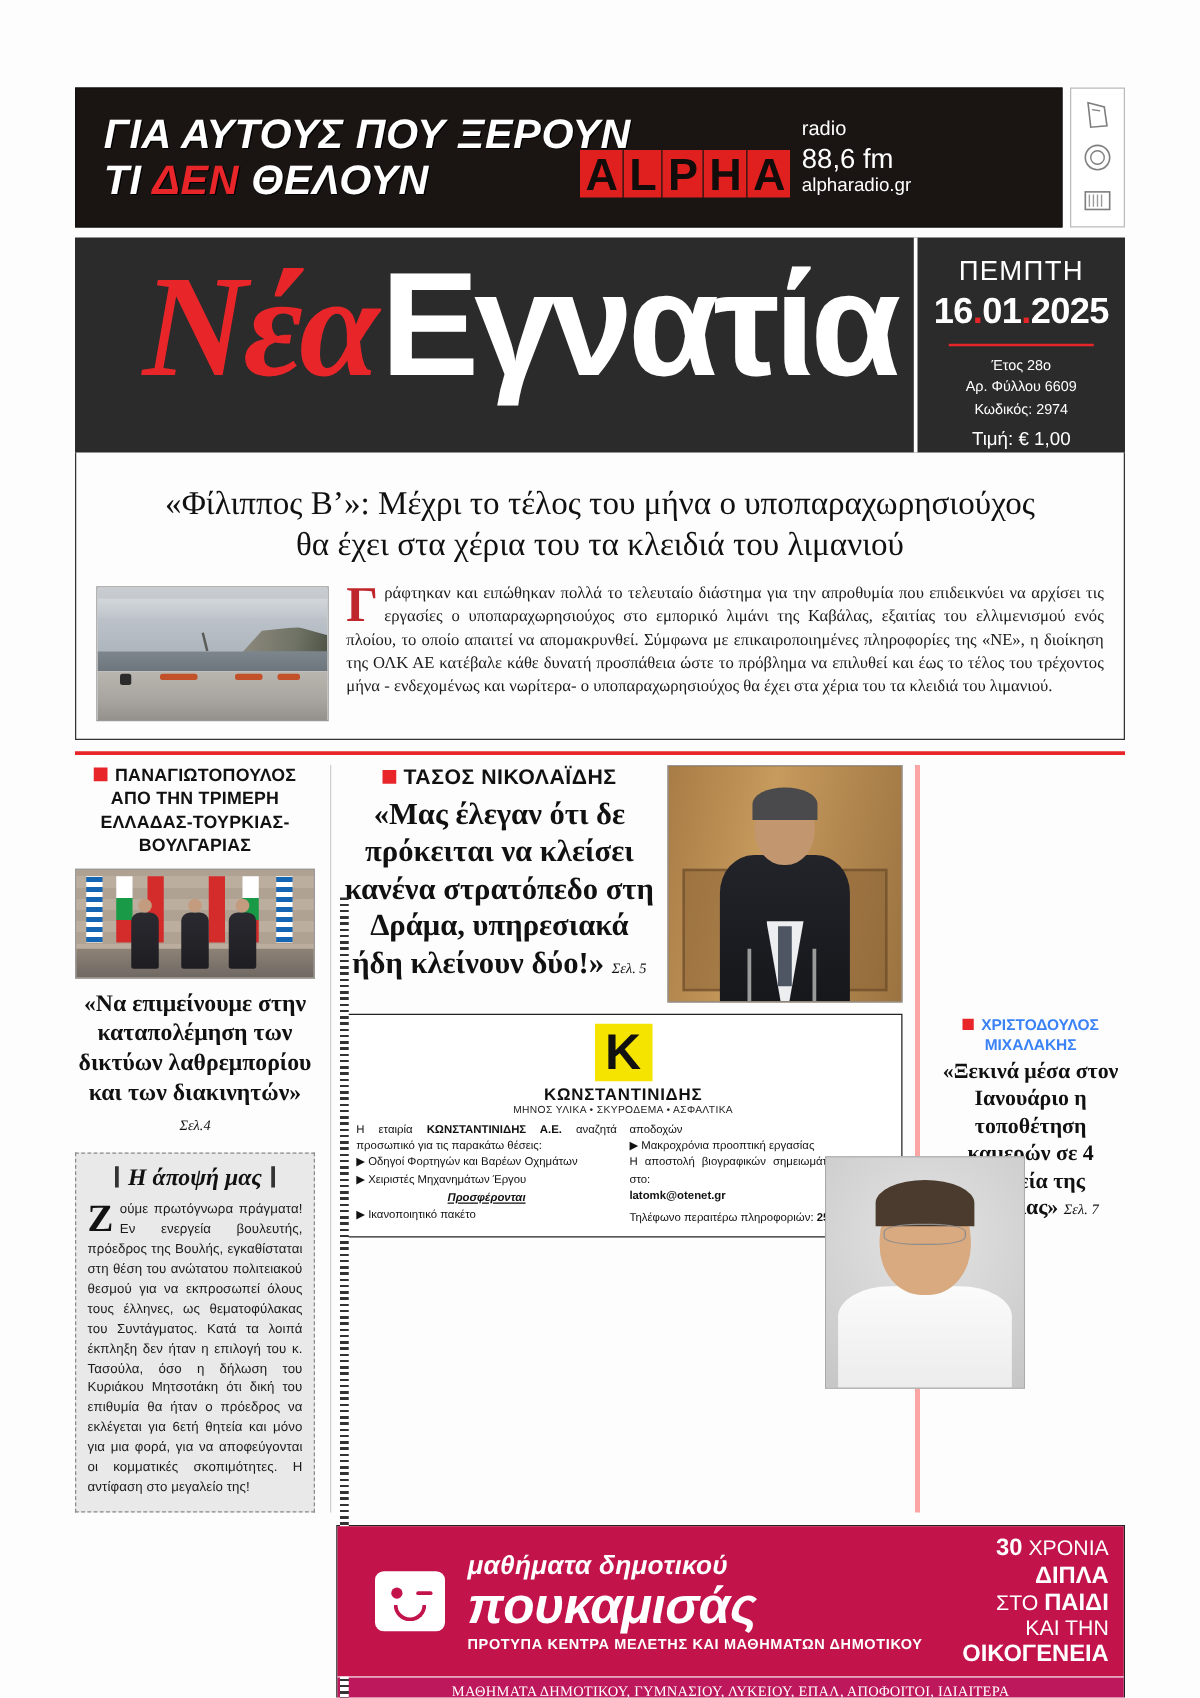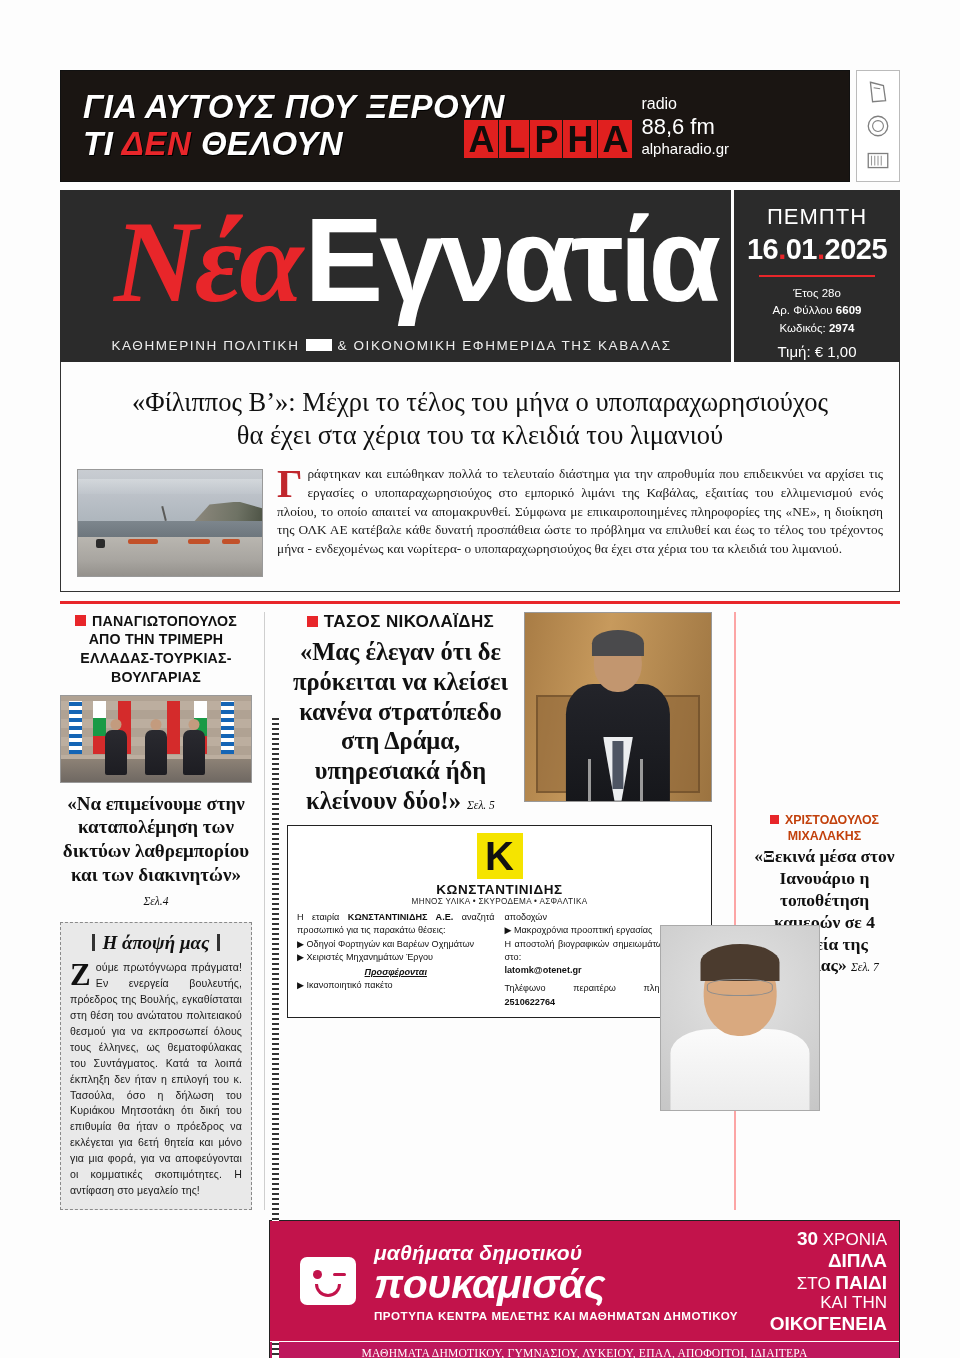--- a/index.html
+++ b/index.html
@@ -56,21 +56,21 @@
             color: #ededed; font-size: 13.5px; letter-spacing: 1.6px; }
   .mh-sub .gap { display: inline-block; width: 26px; height: 12px;
                  background: #fff; vertical-align: -1px; margin: 0 6px; }
   .mh-right { width: 169px; background: #2b2b2b; border-left: 3px solid #fdfdfd;
               color: #fff; text-align: center; padding-top: 14px; }
   .mh-day { font-size: 22px; letter-spacing: 1px; }
   .mh-date { font-size: 29px; font-weight: bold; margin-top: 3px; letter-spacing: -.5px; }
   .mh-date .dot { color: #e8262a; }
   .mh-rule { width: 116px; height: 1.5px; background: #e8262a; margin: 9px auto 8px; }
   .mh-meta { font-size: 11.5px; line-height: 1.55; }
-  .mh-meta b { font-weight: bold; }
+  .mh-meta b { font-weight: normal; }
   .mh-price { font-size: 15px; margin-top: 5px; }
 
   
   .lead { border: 1.5px solid #333; border-top: none; padding: 24px 16px 14px; }
   .lead-head { font-family: "Liberation Serif", serif; font-size: 26.5px;
                text-align: center; line-height: 1.26; color: #111; }
   .lead-body { display: flex; margin-top: 12px; gap: 14px; }
   .lead-photo { width: 186px; height: 108px; border: 1px solid #999; flex: none;
                 position: relative; overflow: hidden; margin-top: 4px; }
   .sky { position:absolute; left:0; right:0; top:0; height:48%;
@@ -129,22 +129,22 @@
               font-weight: bold; font-style: italic; font-size: 19px; color: #111;
               padding-bottom: 6px; }
   .ed-title .bar { display:inline-block; width:3px; height:17px; background:#333;
                    vertical-align:-2px; margin:0 7px; }
   .ed-text { font-size: 10.6px; line-height: 1.5; text-align: justify; color: #1a1a1a;
              letter-spacing: .1px; }
   .ed-cap { float:left; font-family:"Liberation Serif", serif; font-weight:bold;
             font-size:31px; line-height:.8; margin:3px 5px 0 0; color:#111; }
 
   
-  .col-center { flex: 1; border-left: 1px solid #cfcfcf; border-right: 2px solid #fca5a5;
-                padding: 0 22px; }
+  .col-center { flex: 1; border-left: 1px solid #cfcfcf; border-right: 4px solid #fca5a5;
+                padding: 0 10px; }
   .ctr-kicker { text-align: center; font-size: 17px; font-weight: bold;
                 letter-spacing: .4px; color: #111; }
   .ctr-row { display: flex; gap: 10px; }
   .ctr-head { font-family: "Liberation Serif", serif; font-size: 24.5px; font-weight: bold;
               text-align: center; line-height: 1.22; margin-top: 5px; color: #111; }
   .portrait { width: 188px; height: 190px; border: 1px solid #999; flex: none;
               position: relative; overflow: hidden; background: #8a6a3e; }
   .pt-wood { position:absolute; inset:0;
              background: linear-gradient(100deg,#a87c45,#c79a5d 40%,#9b7340); }
   .pt-panel { position:absolute; left:6%; top:44%; width:88%; height:52%;
@@ -188,21 +188,21 @@
              border-radius: 30% 30% 0 0; }
   .p2-head { position:absolute; left:50%; transform:translateX(-50%); top:14%;
              width:46%; height:46%; border-radius:47%; background:#d9a97f; }
   .p2-hair { position:absolute; left:50%; transform:translateX(-50%); top:10%;
              width:50%; height:20%; border-radius:50% 50% 0 0; background:#4b3b2e; }
   .p2-gl { position:absolute; left:50%; transform:translateX(-50%); top:29%;
            width:42%; height:9%; border:1.4px solid #8d8d8d; border-radius:40%; }
   .quote-right { font-family: "Liberation Serif", serif; font-size: 17.5px;
                  font-weight: bold; text-align: center; line-height: 1.25; color: #111; }
   .kicker-right { text-align: center; font-size: 12.4px; font-weight: bold;
-                  line-height: 1.3; margin-bottom: 2px; color: #c2410c; }
+                  line-height: 1.3; margin-bottom: 2px; color: #3b82f6; }
 
   
   .bottomad { margin-top: 10px; margin-left: 209px; border: 1px solid #222; }
   .ba-top { background: #c2134b; display: flex; align-items: center;
             padding: 7px 12px 6px; position: relative; height: 120px; }
   .ba-logo { width: 92px; flex: none; display: flex; align-items: center;
              justify-content: center; }
   .ba-face { width: 56px; height: 48px; background: #fff; border-radius: 7px;
              position: relative; }
   .ba-eye { position: absolute; width: 9px; height: 9px; border-radius: 50%;
@@ -281,23 +281,20 @@
         <path d="M6 8 v9 M9 8 v9 M12 8 v9 M15 8 v9" stroke="#777" stroke-width="1"></path>
       </svg>
     </div>
   </div>
 
   <div class="masthead">
     <div class="mh-left">
       <div class="mh-title">
         <span class="mh-nea">Νέα</span><span class="mh-egn">Εγνατία</span>
       </div>
-      <div class="mh-sub">
-        <span>ΚΑΘΗΜΕΡΙΝΗ ΠΟΛΙΤΙΚΗ</span><span class="gap"></span><span>&amp; ΟΙΚΟΝΟΜΙΚΗ ΕΦΗΜΕΡΙΔΑ ΤΗΣ ΚΑΒΑΛΑΣ</span>
-      </div>
     </div>
     <div class="mh-right">
       <div class="mh-day">ΠΕΜΠΤΗ</div>
       <div class="mh-date"><span>16</span><span class="dot">.</span><span>01</span><span class="dot">.</span><span>2025</span></div>
       <div class="mh-rule"></div>
       <div class="mh-meta">
         <div>Έτος 28ο</div>
         <div><span>Αρ. Φύλλου </span><b>6609</b></div>
         <div><span>Κωδικός: </span><b>2974</b></div>
       </div>

